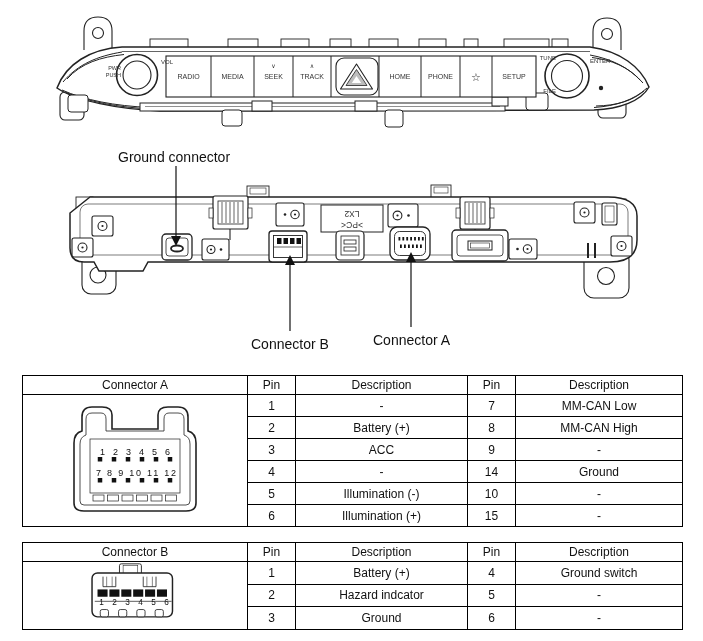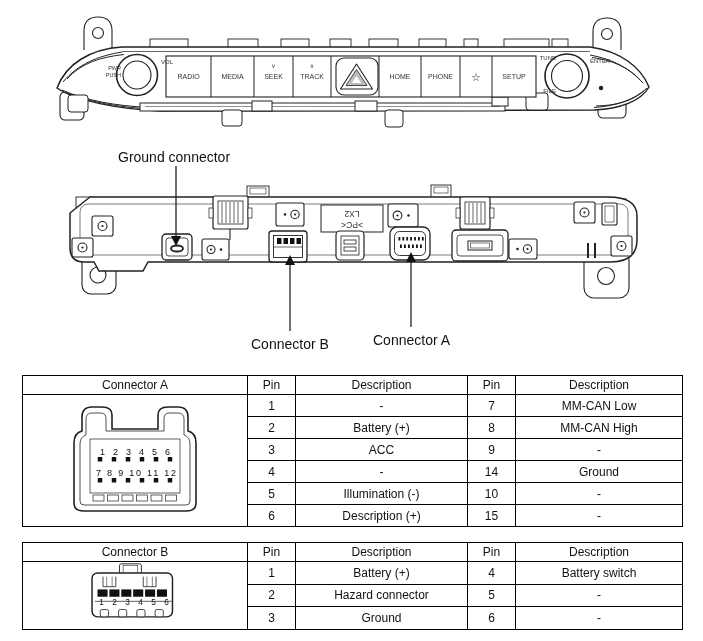--- a/index.html
+++ b/index.html
@@ -365,21 +365,21 @@
       <td>Ground</td>
     </tr>
     <tr>
       <td>5</td>
       <td>Illumination (-)</td>
       <td>10</td>
       <td>-</td>
     </tr>
     <tr>
       <td>6</td>
-      <td>Description (+)</td>
+      <td>Illumination (+)</td>
       <td>15</td>
       <td>-</td>
     </tr>
   </tbody>
     </table>
 
   
   <table class="pinout" id="tableB">
     <colgroup>
         <col style="width:225px">
@@ -424,25 +424,25 @@
                   <rect x="37" y="52" width="9" height="8" rx="2"></rect>
               <rect x="57" y="52" width="9" height="8" rx="2"></rect>
                   <rect x="77" y="52" width="9" height="8" rx="2"></rect>
             </g>
           </g>
         </svg>
       </td>
       <td>1</td>
       <td>Battery (+)</td>
       <td>4</td>
-      <td>Battery switch</td>
+      <td>Ground switch</td>
     </tr>
     <tr>
       <td>2</td>
-      <td>Hazard connector</td>
+      <td>Hazard indcator</td>
       <td>5</td>
       <td>-</td>
     </tr>
     <tr>
       <td>3</td>
       <td>Ground</td>
       <td>6</td>
       <td>-</td>
     </tr>
   </tbody>

